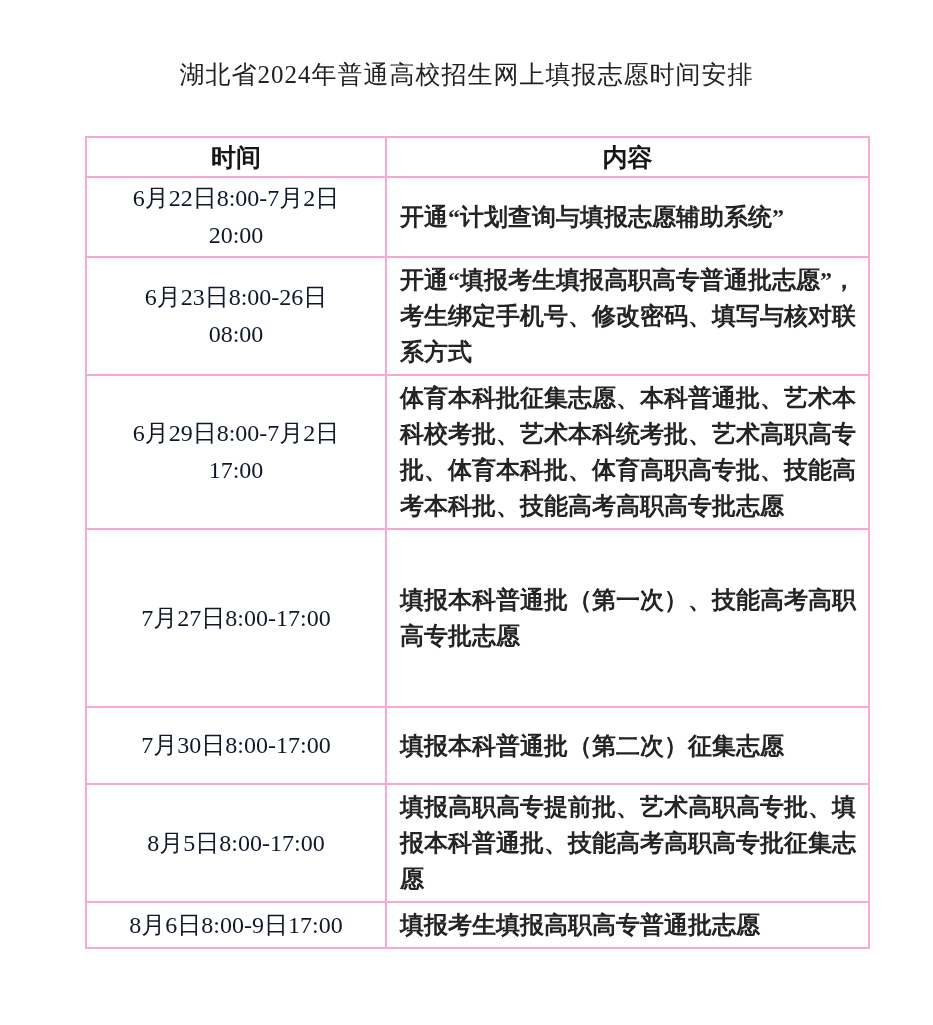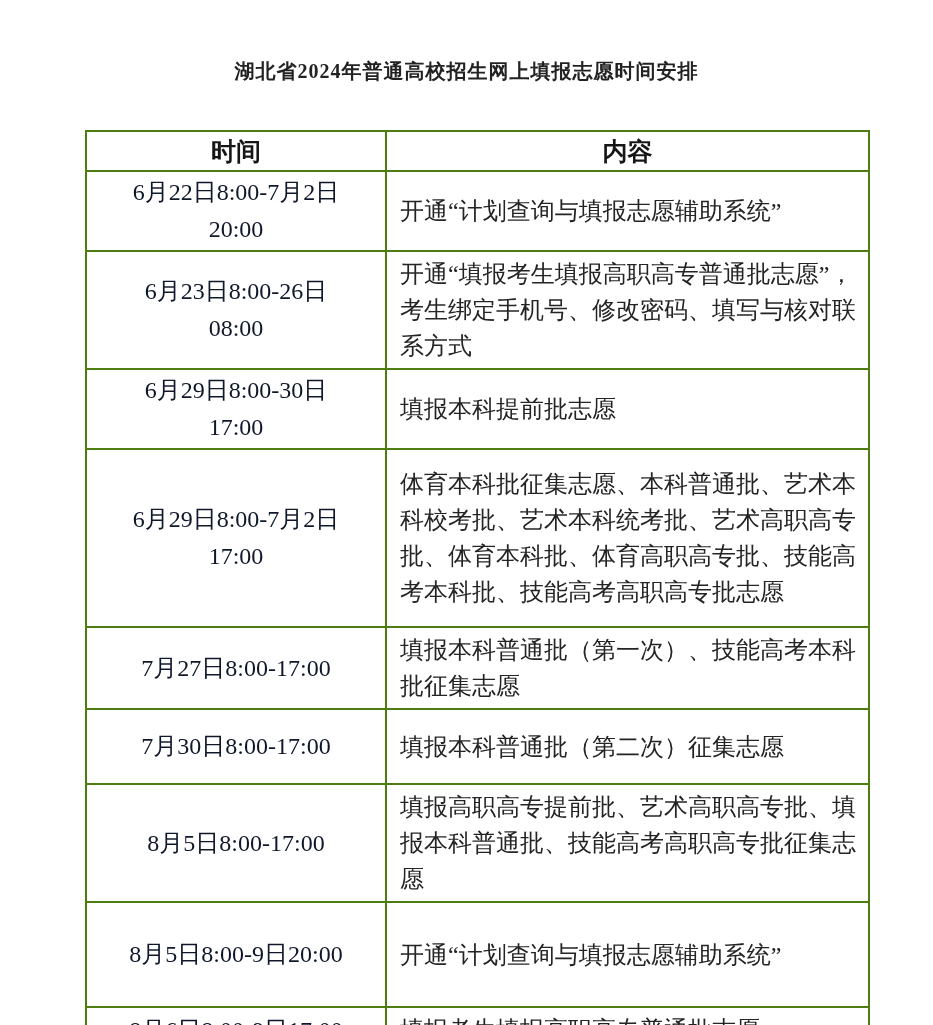--- a/index.html
+++ b/index.html
@@ -12,37 +12,37 @@
     height: 1025px;
     font-family: "Liberation Serif", "DejaVu Serif", serif;
     color: #1b1b1b;
     position: relative;
     overflow: hidden;
   }
   .page-title {
     margin: 0;
     padding-top: 58px;
     text-align: center;
-    font-size: 20px;
-    font-weight: 700;
+    font-size: 25px;
+    font-weight: 400;
     letter-spacing: 1px;
     color: #222222;
   }
   table.schedule {
     border-collapse: collapse;
     table-layout: fixed;
     width: 783px;
     margin-left: 85px;
     margin-top: 45px;
   }
   table.schedule col.col-time { width: 300px; }
   table.schedule col.col-content { width: 483px; }
   table.schedule th,
   table.schedule td {
-    border: 2px solid #4d7c0f;
+    border: 2px solid #f9a8d4;
     vertical-align: middle;
     box-sizing: border-box;
   }
   table.schedule th {
     font-family: "Liberation Sans", "DejaVu Sans", sans-serif;
     font-weight: 700;
     font-size: 25px;
     height: 40px;
     text-align: center;
     color: #161616;
@@ -55,20 +55,21 @@
     white-space: pre-line;
     padding: 2px 6px;
     color: #0f172a;
   }
   td.content-cell {
     text-align: left;
     font-size: 24px;
     line-height: 36px;
     padding: 4px 8px 4px 13px;
     color: #242424;
+    font-weight: bold;
   }
   
   tbody tr:nth-child(1)  { height: 70px;  }
   tbody tr:nth-child(2)  { height: 110px; }
   tbody tr:nth-child(3)  { height: 72px;  }
   tbody tr:nth-child(4)  { height: 178px; }
   tbody tr:nth-child(5)  { height: 77px;  }
   tbody tr:nth-child(6)  { height: 75px;  }
   tbody tr:nth-child(7)  { height: 40px;  }
   tbody tr:nth-child(8)  { height: 105px; }
@@ -97,44 +98,35 @@
       <td class="time-cell">6月22日8:00-7月2日
 20:00</td>
       <td class="content-cell">开通“计划查询与填报志愿辅助系统”</td>
     </tr>
     <tr>
       <td class="time-cell">6月23日8:00-26日
 08:00</td>
       <td class="content-cell">开通“填报考生填报高职高专普通批志愿”，考生绑定手机号、修改密码、填写与核对联系方式</td>
     </tr>
     <tr>
-      <td class="time-cell">6月29日8:00-30日
-17:00</td>
-      <td class="content-cell">填报本科提前批志愿</td>
-    </tr>
-    <tr>
       <td class="time-cell">6月29日8:00-7月2日
 17:00</td>
       <td class="content-cell">体育本科批征集志愿、本科普通批、艺术本科校考批、艺术本科统考批、艺术高职高专批、体育本科批、体育高职高专批、技能高考本科批、技能高考高职高专批志愿</td>
     </tr>
     <tr>
       <td class="time-cell">7月27日8:00-17:00</td>
-      <td class="content-cell">填报本科普通批（第一次）、技能高考本科批征集志愿</td>
+      <td class="content-cell">填报本科普通批（第一次）、技能高考高职高专批志愿</td>
     </tr>
     <tr>
       <td class="time-cell">7月30日8:00-17:00</td>
       <td class="content-cell">填报本科普通批（第二次）征集志愿</td>
     </tr>
     <tr>
       <td class="time-cell">8月5日8:00-17:00</td>
       <td class="content-cell">填报高职高专提前批、艺术高职高专批、填报本科普通批、技能高考高职高专批征集志愿</td>
     </tr>
     <tr>
-      <td class="time-cell">8月5日8:00-9日20:00</td>
-      <td class="content-cell">开通“计划查询与填报志愿辅助系统”</td>
-    </tr>
-    <tr>
       <td class="time-cell">8月6日8:00-9日17:00</td>
       <td class="content-cell">填报考生填报高职高专普通批志愿</td>
     </tr>
 
   </tbody>
 </table>
 
 </body></html>

